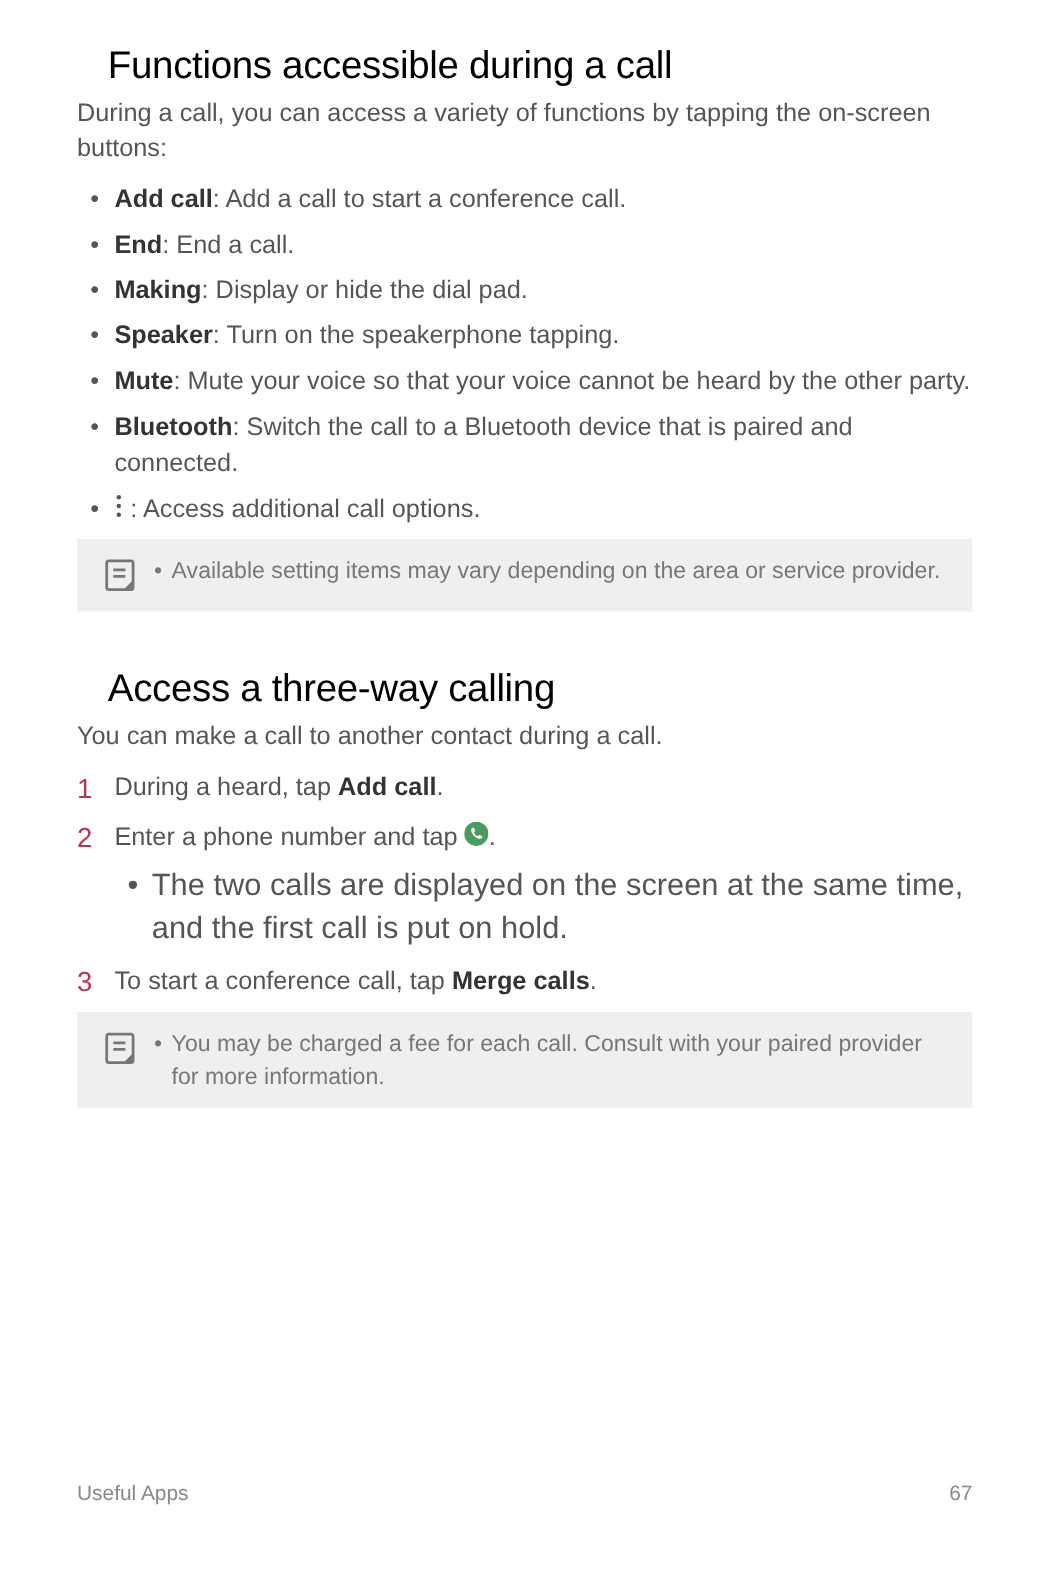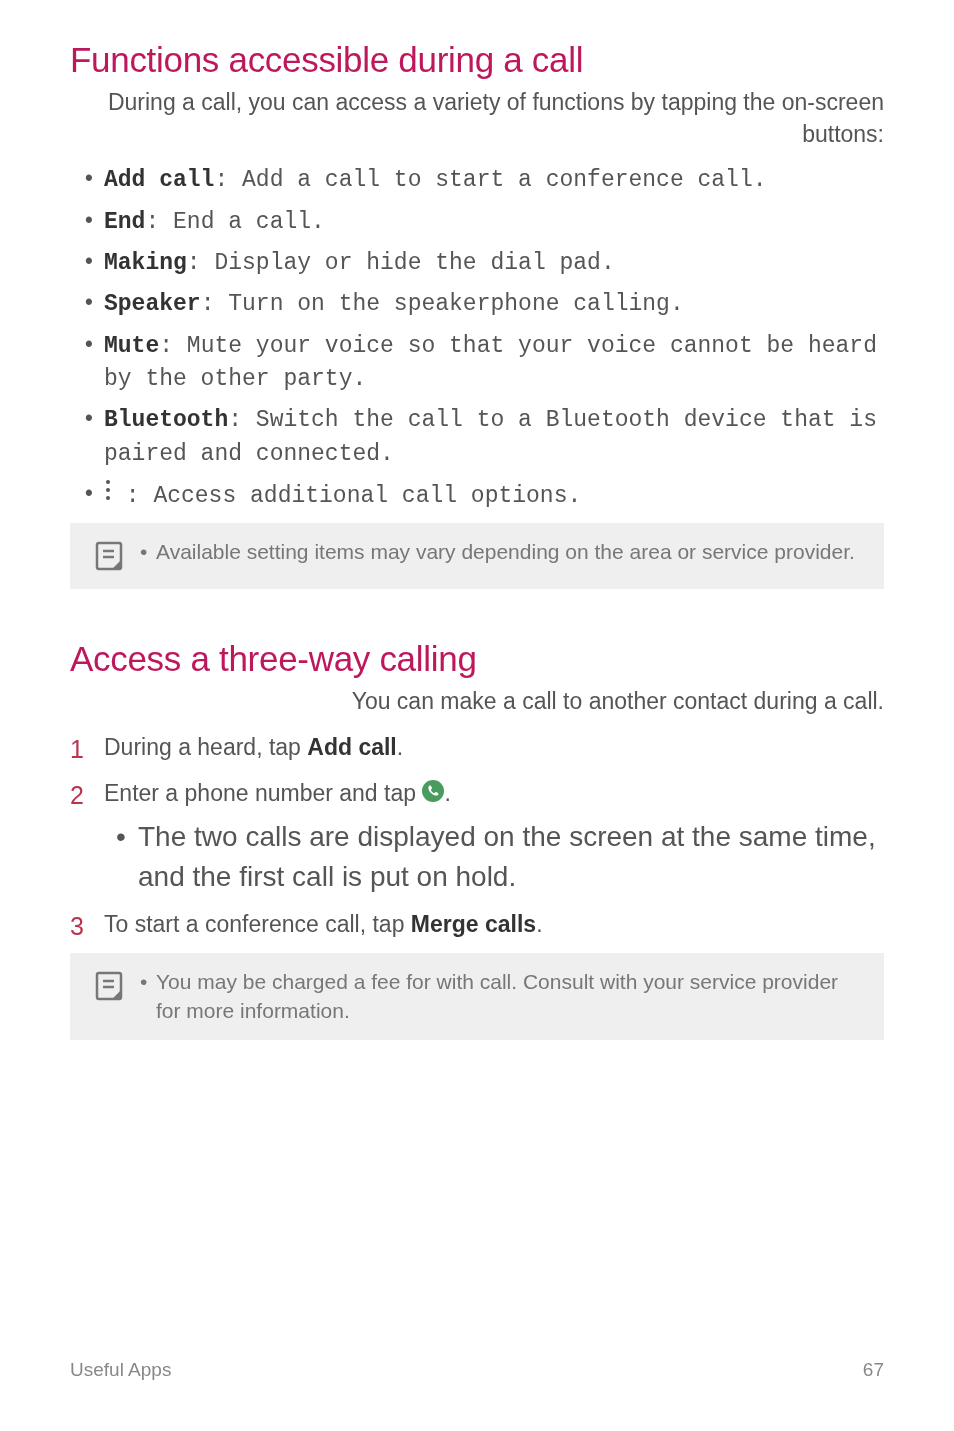--- a/index.html
+++ b/index.html
@@ -6,45 +6,44 @@
   body {
     font-family: -apple-system, BlinkMacSystemFont, "Segoe UI", Arial, sans-serif;
     background: #fff;
     color: #555;
     width: 954px;
     height: 1431px;
     position: relative;
     padding: 40px 70px 0 70px;
   }
   h2 {
-    color: #be185d;
+    color: #000000;
     font-size: 35px;
     font-weight: 500;
     margin-bottom: 6px;
     letter-spacing: -0.3px;
+    margin-left: 28px;
   }
   .intro {
     font-size: 23px;
     color: #555;
     line-height: 1.4;
     margin-bottom: 14px;
-    text-align: right;
   }
   ul.funclist {
     list-style: none;
     padding-left: 26px;
   }
   ul.funclist > li {
     position: relative;
     font-size: 23px;
     color: #555;
     line-height: 1.45;
     margin-bottom: 8px;
     padding-left: 8px;
-    font-family: Liberation Mono, monospace;
   }
   ul.funclist > li::before {
     content: "•";
     position: absolute;
     left: -14px;
     top: 0;
     color: #555;
     font-size: 23px;
   }
   .bold { font-weight: 700; color: #333; }
@@ -118,40 +117,40 @@
     position: absolute;
     left: -14px;
     color: #555;
   }
   .inline-icon {
     display: inline-block;
     vertical-align: middle;
   }
   .footer {
     position: absolute;
-    bottom: 50px;
+    bottom: 61px;
     left: 70px;
     right: 70px;
     display: flex;
     justify-content: space-between;
     font-size: 19px;
     color: #888;
   }
 </style>
 </head>
 <body>
 
 <h2>Functions accessible during a call</h2>
 <p class="intro">During a call, you can access a variety of functions by tapping the on-screen buttons:</p>
 
 <ul class="funclist">
   <li><span class="bold">Add call</span><span>: Add a call to start a conference call.</span></li>
   <li><span class="bold">End</span><span>: End a call.</span></li>
   <li><span class="bold">Making</span><span>: Display or hide the dial pad.</span></li>
-  <li><span class="bold">Speaker</span><span>: Turn on the speakerphone calling.</span></li>
+  <li><span class="bold">Speaker</span><span>: Turn on the speakerphone tapping.</span></li>
   <li><span class="bold">Mute</span><span>: Mute your voice so that your voice cannot be heard by the other party.</span></li>
   <li><span class="bold">Bluetooth</span><span>: Switch the call to a Bluetooth device that is paired and connected.</span></li>
   <li>
     <span class="inline-icon">
       <svg width="8" height="22" viewBox="0 0 8 22">
           <circle cx="4" cy="3" r="2" fill="#555"></circle>
           <circle cx="4" cy="11" r="2" fill="#555"></circle>
           <circle cx="4" cy="19" r="2" fill="#555"></circle>
         </svg>
     </span><span> : Access additional call options.</span>
@@ -205,21 +204,21 @@
       <svg width="32" height="34" viewBox="0 0 32 34">
           <rect x="3" y="2" width="24" height="26" rx="2" fill="none" stroke="#777" stroke-width="2.5"></rect>
           <line x1="9" y1="10" x2="20" y2="10" stroke="#777" stroke-width="2.5"></line>
           <line x1="9" y1="16" x2="20" y2="16" stroke="#777" stroke-width="2.5"></line>
           <path d="M20 28 L27 21 L27 28 Z" fill="#777"></path>
           <path d="M20 28 L27 21" stroke="#777" stroke-width="2.5" fill="none"></path>
         </svg>
     </span>
     <div class="note-content">
       <ul>
-          <li>You may be charged a fee for with call. Consult with your service provider for more information.</li>
+          <li>You may be charged a fee for each call. Consult with your paired provider for more information.</li>
         </ul>
     </div>
   </div>
 </div>
 
 <div class="footer">
   <span>Useful Apps</span>
   <span>67</span>
 </div>
 

